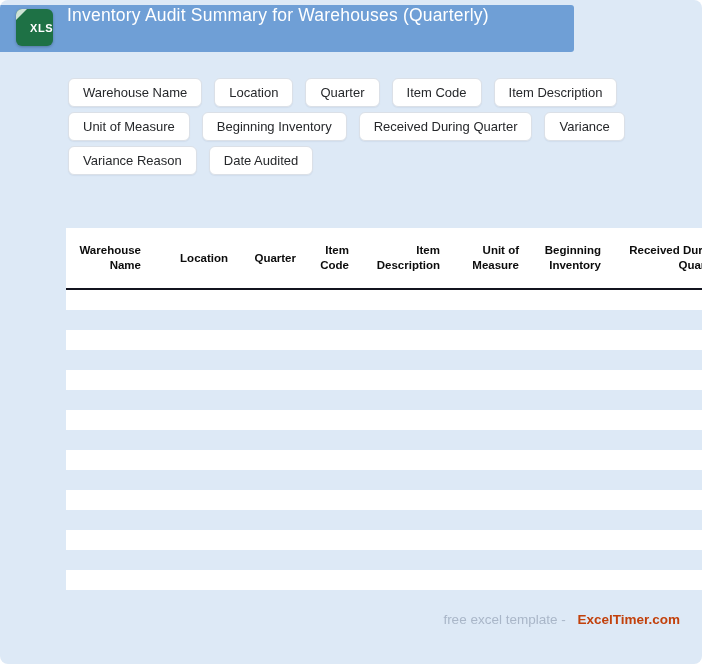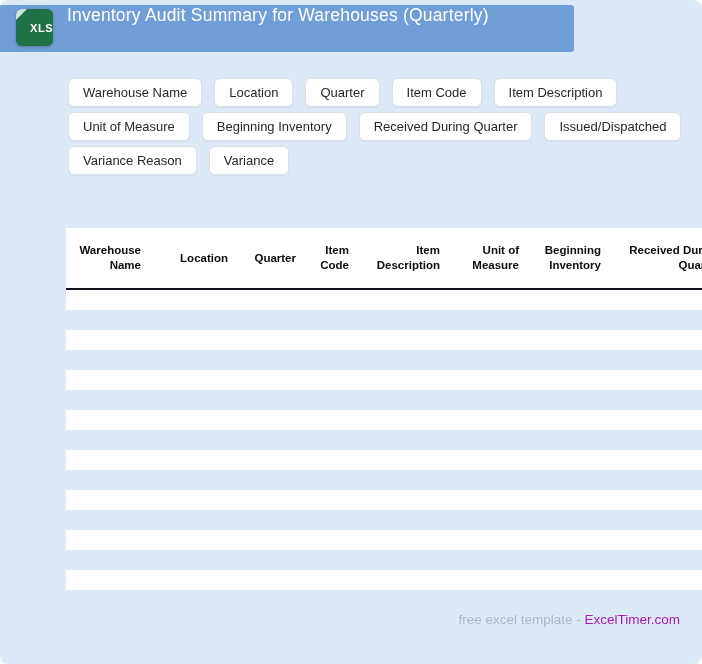--- a/index.html
+++ b/index.html
@@ -101,22 +101,23 @@
   .tbody{width:636px;}
   .tr{height:20px;}
   .tr:nth-child(odd){background:#ffffff;}
   
   .footer{
     position:absolute;right:22px;top:612px;
     font-size:13.5px;
     color:#a9b6c8;
   }
   .footer .brand{
-    font-weight:normal;
-    color:#a21caf;
+    font-weight:bold;
+    color:#c2410c;
+    margin-left:8px;
   }
 </style>
 </head>
 <body>
 
 <div class="page">
 
   <div class="topbar">
     <div class="topbar-title">Inventory Audit Summary for Warehouses (Quarterly)</div>
   </div>
@@ -126,23 +127,23 @@
 
   <div class="chips">
     <span class="chip">Warehouse Name</span>
     <span class="chip">Location</span>
     <span class="chip">Quarter</span>
     <span class="chip">Item Code</span>
     <span class="chip">Item Description</span>
     <span class="chip">Unit of Measure</span>
     <span class="chip">Beginning Inventory</span>
     <span class="chip">Received During Quarter</span>
-    <span class="chip">Issued/Dispatched</span>
+    <span class="chip">Variance</span>
     <span class="chip">Variance Reason</span>
-    <span class="chip">Variance</span>
+    <span class="chip">Date Audited</span>
   </div>
 
   <div class="table-area">
     <div class="thead">
       <div class="th c0">Warehouse Name</div>
       <div class="th c1">Location</div>
       <div class="th c2">Quarter</div>
       <div class="th c3">Item Code</div>
       <div class="th c4">Item Description</div>
       <div class="th c5">Unit of Measure</div>

